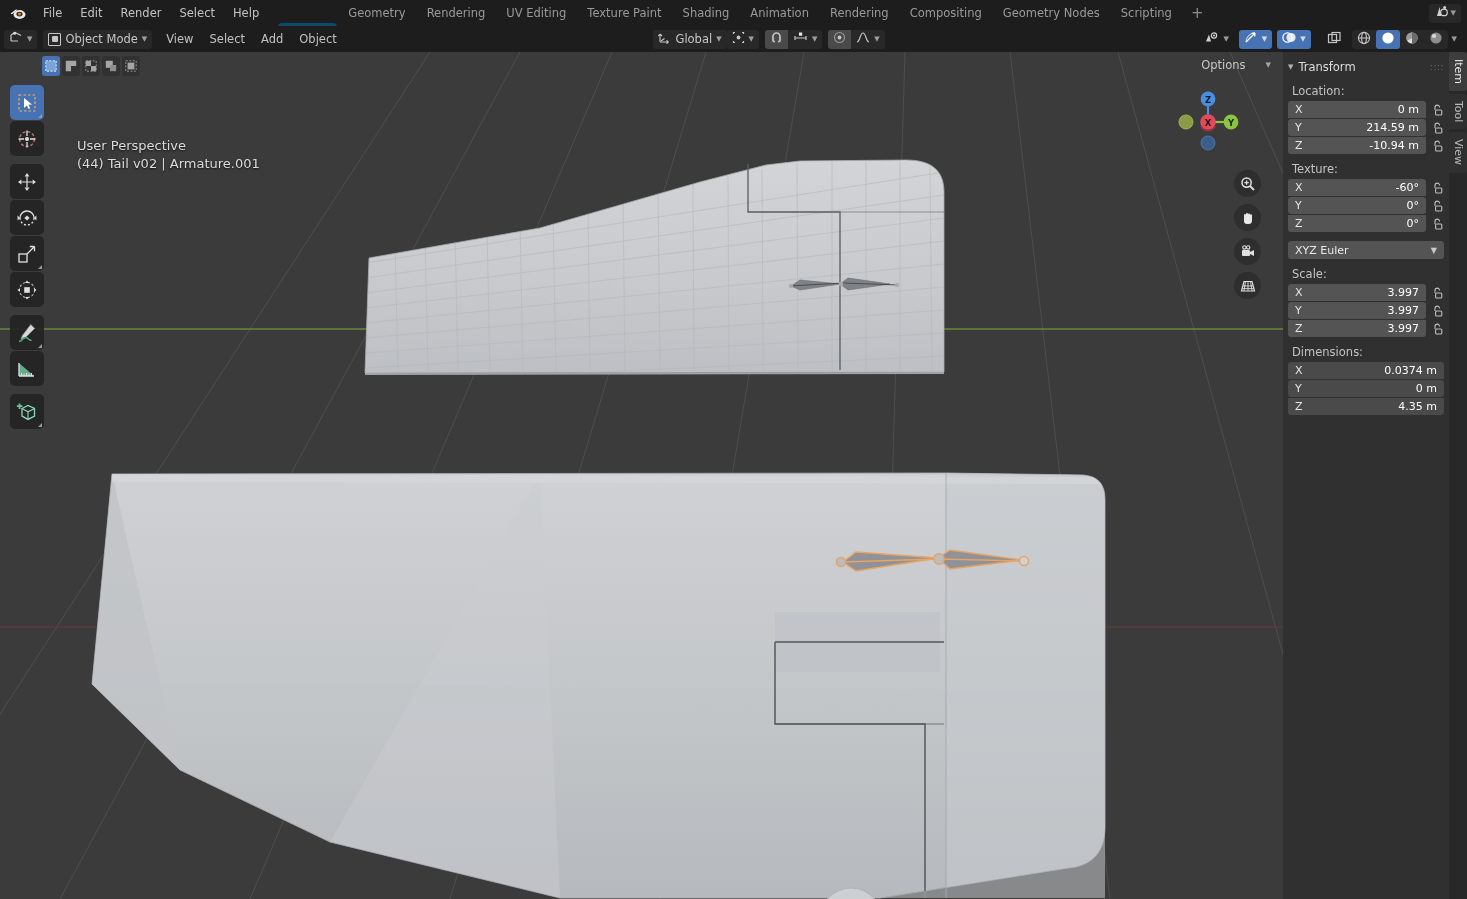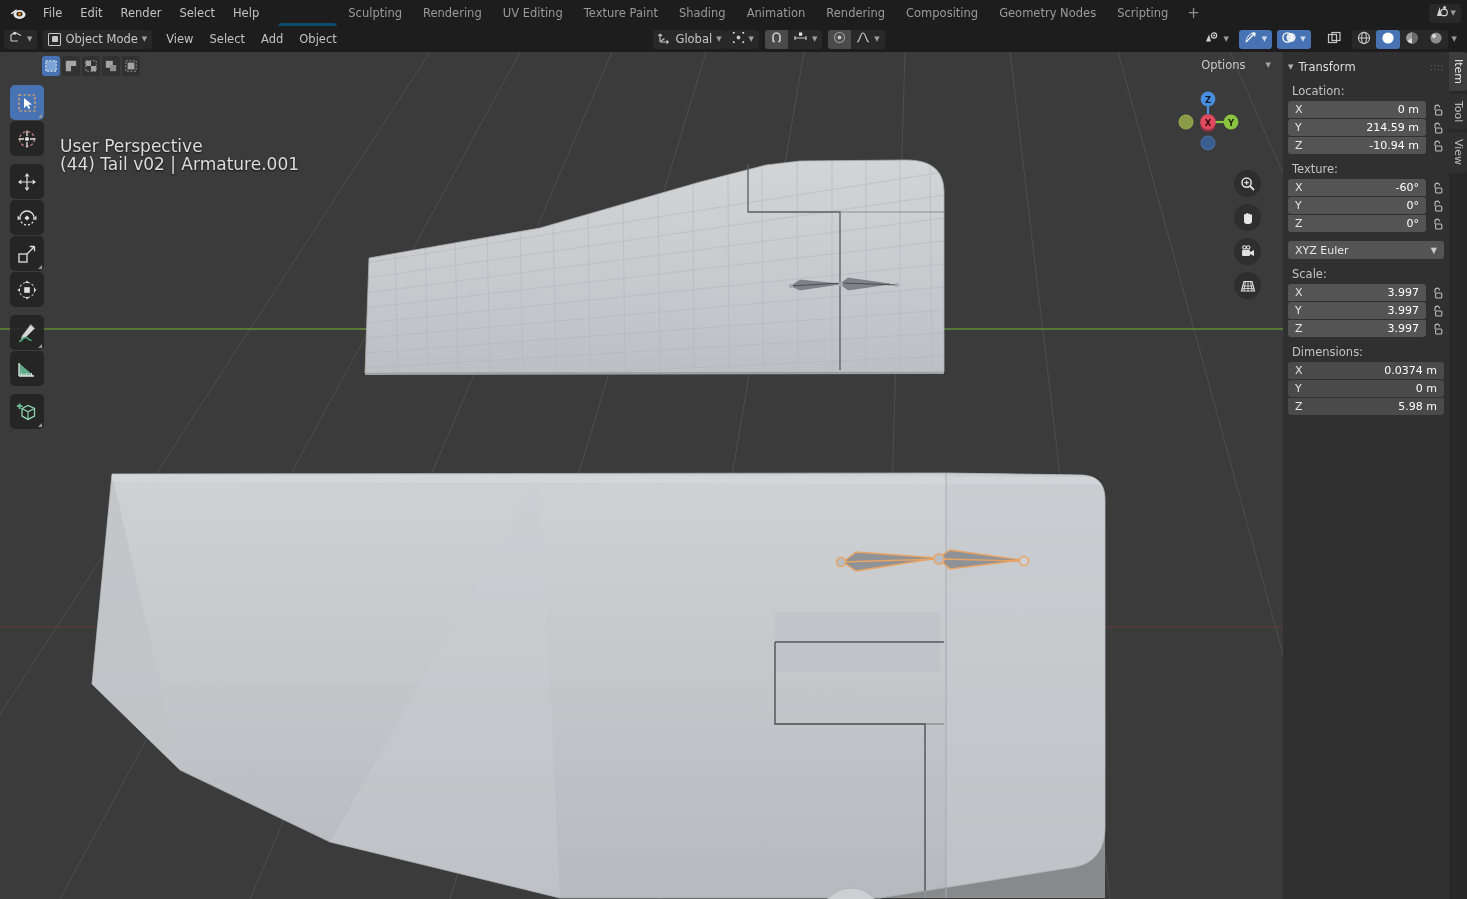--- a/index.html
+++ b/index.html
@@ -84,21 +84,21 @@
     position: absolute; top: 4px; left: 42px; display: flex; gap: 2px;
   }
   .selmode .sm {
     width: 18px; height: 20px; background: #303030cc; border-radius: 3px;
     display: flex; align-items: center; justify-content: center;
   }
   .selmode .sm.on { background: #4772b3; }
 
   
   .vp-text {
-    position: absolute; left: 60px; top: 85px; font-size: 17px; color: #dcdcdc;
+    position: absolute; left: 77px; top: 85px; font-size: 13px; color: #dcdcdc;
     line-height: 18px; text-shadow: 0 1px 2px rgba(0,0,0,.75); pointer-events: none;
   }
 
   
   .toolbar {
     position: absolute; left: 10px; top: 33px; width: 34px;
     display: flex; flex-direction: column; gap: 1px;
   }
   .tool {
     width: 34px; height: 35px; background: #232323e8; border-radius: 5px;
@@ -179,21 +179,21 @@
       <circle cx="11.5" cy="8.1" r="1.5" fill="#e8820c"></circle>
     </svg>
   </div>
   <div class="menu-item">File</div>
   <div class="menu-item">Edit</div>
   <div class="menu-item">Render</div>
   <div class="menu-item">Select</div>
   <div class="menu-item">Help</div>
   <div class="ws-tabs">
     <div class="ws-tab active">Layout</div>
-    <div class="ws-tab">Sculpting</div>
+    <div class="ws-tab">Geometry</div>
     <div class="ws-tab">Rendering</div>
     <div class="ws-tab">UV Editing</div>
     <div class="ws-tab">Texture Paint</div>
     <div class="ws-tab">Shading</div>
     <div class="ws-tab">Animation</div>
     <div class="ws-tab">Rendering</div>
     <div class="ws-tab">Compositing</div>
     <div class="ws-tab">Geometry Nodes</div>
     <div class="ws-tab">Scripting</div>
     <div class="ws-plus">+</div>
@@ -843,21 +843,21 @@
     </div>
     <div class="frow">
       <div class="field">
         <span class="k">Y</span>
         <span class="v">0 m</span>
       </div>
     </div>
     <div class="frow">
       <div class="field">
         <span class="k">Z</span>
-        <span class="v">5.98 m</span>
+        <span class="v">4.35 m</span>
       </div>
     </div>
   </div>
 </div>
 
 <div class="vtabs">
   <div class="vtab active">Item</div>
   <div class="vtab">Tool</div>
   <div class="vtab">View</div>
 </div>

